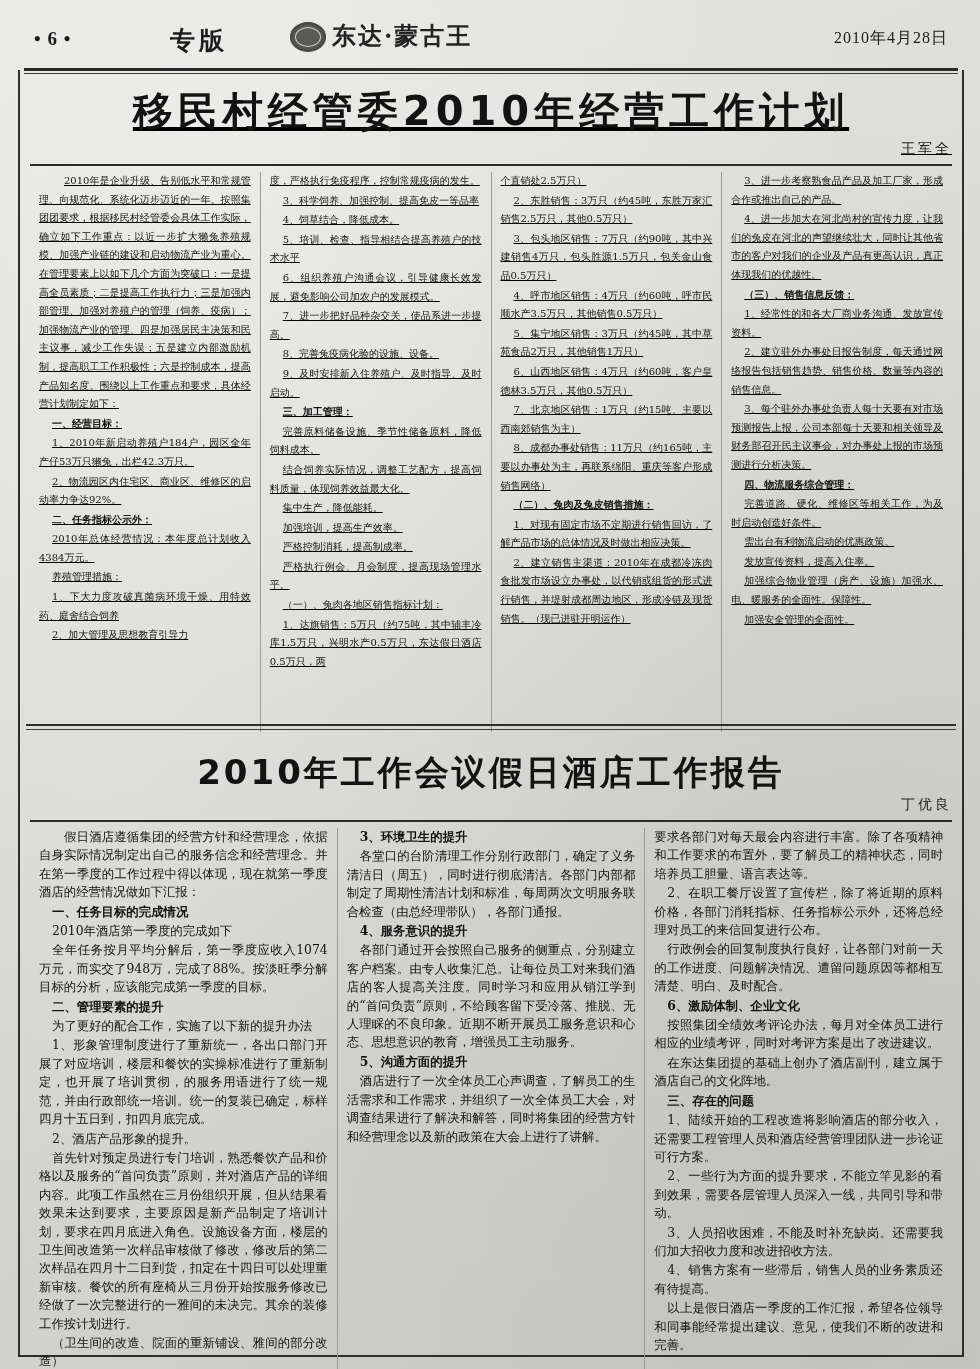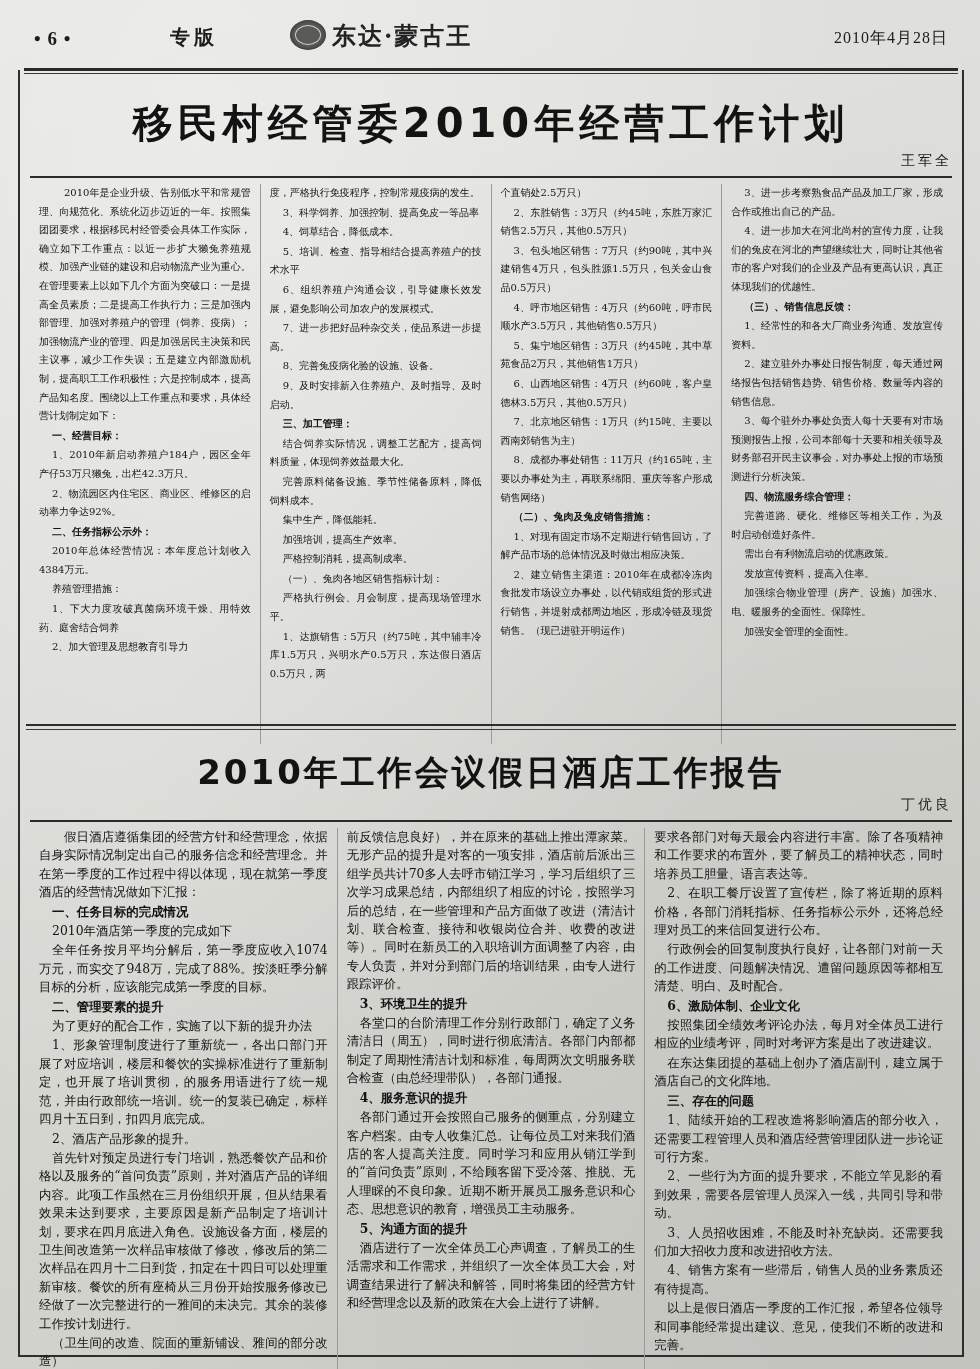--- a/index.html
+++ b/index.html
@@ -42,32 +42,32 @@
     top: 6px;
     font-size: 19px;
     font-weight: bold;
     color: #1b1b1b;
     letter-spacing: 1px;
   }
   .section-label {
     position: absolute;
     left: 142px;
     top: 2px;
-    font-size: 20px;
+    font-size: 25px;
     font-weight: bold;
     letter-spacing: 4px;
     color: #1d1d1d;
     font-family: Liberation Serif, serif;
   }
   .logo-wrap {
     position: absolute;
     left: 262px;
     top: -2px;
     display: flex;
-    align-items: flex-start;
+    align-items: flex-end;
     gap: 6px;
   }
   .logo-seal {
     width: 36px;
     height: 30px;
     border-radius: 50%;
     background: #5a5a58;
     position: relative;
     box-shadow: inset 0 0 4px rgba(0,0,0,.6);
   }
@@ -109,21 +109,21 @@
     height: 1px;
     background: #3a3a3a;
   }
 
   
   .article {
     position: absolute;
     left: 30px;
     right: 28px;
   }
-  .art1 { top: 92px; }
+  .art1 { top: 80px; text-decoration: underline; }
   .art2 { top: 742px; }
 
   .headline {
     text-align: center;
     font-family: "DejaVu Sans", "Liberation Sans", sans-serif;
     font-weight: bold;
     color: #131313;
     letter-spacing: 3px;
   }
   .headline-1 {
@@ -258,27 +258,27 @@
       <div class="col">
         <p>度，严格执行免疫程序，控制常规疫病的发生。</p>
         <p class="indent1">3、科学饲养、加强控制、提高免皮一等品率</p>
         <p class="indent1">4、饲草结合，降低成本。</p>
         <p class="indent1">5、培训、检查、指导相结合提高养殖户的技术水平</p>
         <p class="indent1">6、组织养殖户沟通会议，引导健康长效发展，避免影响公司加农户的发展模式。</p>
         <p class="indent1">7、进一步把好品种杂交关，使品系进一步提高。</p>
         <p class="indent1">8、完善兔疫病化验的设施、设备。</p>
         <p class="indent1">9、及时安排新入住养殖户、及时指导、及时启动。</p>
         <p class="indent1 bold">三、加工管理：</p>
+        <p class="indent1">完善原料储备设施、季节性储备原料，降低饲料成本。</p>
         <p class="indent1">结合饲养实际情况，调整工艺配方，提高饲料质量，体现饲养效益最大化。</p>
-        <p class="indent1">完善原料储备设施、季节性储备原料，降低饲料成本。</p>
         <p class="indent1">集中生产，降低能耗。</p>
         <p class="indent1">加强培训，提高生产效率。</p>
         <p class="indent1">严格控制消耗，提高制成率。</p>
+        <p class="indent1">严格执行例会、月会制度，提高现场管理水平。</p>
         <p class="indent1">（一）、兔肉各地区销售指标计划：</p>
-        <p class="indent1">严格执行例会、月会制度，提高现场管理水平。</p>
         <p class="indent1">1、达旗销售：5万只（约75吨，其中辅丰冷库1.5万只，兴明水产0.5万只，东达假日酒店0.5万只，两</p>
       </div>
       <div class="col">
         <p>个直销处2.5万只）</p>
         <p class="indent1">2、东胜销售：3万只（约45吨，东胜万家汇销售2.5万只，其他0.5万只）</p>
         <p class="indent1">3、包头地区销售：7万只（约90吨，其中兴建销售4万只，包头胜源1.5万只，包关金山食品0.5万只）</p>
         <p class="indent1">4、呼市地区销售：4万只（约60吨，呼市民顺水产3.5万只，其他销售0.5万只）</p>
         <p class="indent1">5、集宁地区销售：3万只（约45吨，其中草苑食品2万只，其他销售1万只）</p>
         <p class="indent1">6、山西地区销售：4万只（约60吨，客户皇德林3.5万只，其他0.5万只）</p>
         <p class="indent1">7、北京地区销售：1万只（约15吨、主要以西南郊销售为主）</p>
@@ -319,21 +319,20 @@
         <p class="indent1">全年任务按月平均分解后，第一季度应收入1074万元，而实交了948万，完成了88%。按淡旺季分解目标的分析，应该能完成第一季度的目标。</p>
         <p class="indent1 bold">二、管理要素的提升</p>
         <p class="indent1">为了更好的配合工作，实施了以下新的提升办法</p>
         <p class="indent1">1、形象管理制度进行了重新统一，各出口部门开展了对应培训，楼层和餐饮的实操标准进行了重新制定，也开展了培训贯彻，的服务用语进行了统一规范，并由行政部统一培训。统一的复装已确定，标样四月十五日到，扣四月底完成。</p>
         <p class="indent1">2、酒店产品形象的提升。</p>
         <p class="indent1">首先针对预定员进行专门培训，熟悉餐饮产品和价格以及服务的“首问负责”原则，并对酒店产品的详细内容。此项工作虽然在三月份组织开展，但从结果看效果未达到要求，主要原因是新产品制定了培训计划，要求在四月底进入角色。设施设备方面，楼层的卫生间改造第一次样品审核做了修改，修改后的第二次样品在四月十二日到货，扣定在十四日可以处理重新审核。餐饮的所有座椅从三月份开始按服务修改已经做了一次完整进行的一雅间的未决完。其余的装修工作按计划进行。</p>
         <p class="indent1">（卫生间的改造、院面的重新铺设、雅间的部分改造）</p>
 
       </div>
       <div class="col">
-        <p>前反馈信息良好），并在原来的基础上推出潭家菜。无形产品的提升是对客的一项安排，酒店前后派出三组学员共计70多人去呼市销江学习，学习后组织了三次学习成果总结，内部组织了相应的讨论，按照学习后的总结，在一些管理和产品方面做了改进（清洁计划、联合检查、接待和收银岗位合并、收费的改进等）。同时在新员工的入职培训方面调整了内容，由专人负责，并对分到部门后的培训结果，由专人进行跟踪评价。</p>
         <p class="indent1 bold">3、环境卫生的提升</p>
         <p class="indent1">各堂口的台阶清理工作分别行政部门，确定了义务清洁日（周五），同时进行彻底清洁。各部门内部都制定了周期性清洁计划和标准，每周两次文明服务联合检查（由总经理带队），各部门通报。</p>
         <p class="indent1 bold">4、服务意识的提升</p>
         <p class="indent1">各部门通过开会按照自己服务的侧重点，分别建立客户档案。由专人收集汇总。让每位员工对来我们酒店的客人提高关注度。同时学习和应用从销江学到的“首问负责”原则，不给顾客留下受冷落、推脱、无人理睬的不良印象。近期不断开展员工服务意识和心态、思想意识的教育，增强员工主动服务。</p>
         <p class="indent1 bold">5、沟通方面的提升</p>
         <p class="indent1">酒店进行了一次全体员工心声调查，了解员工的生活需求和工作需求，并组织了一次全体员工大会，对调查结果进行了解决和解答，同时将集团的经营方针和经营理念以及新的政策在大会上进行了讲解。</p>
       </div>
       <div class="col">
         <p>要求各部门对每天最会内容进行丰富。除了各项精神和工作要求的布置外，要了解员工的精神状态，同时培养员工胆量、语言表达等。</p>
         <p class="indent1">2、在职工餐厅设置了宣传栏，除了将近期的原料价格，各部门消耗指标、任务指标公示外，还将总经理对员工的来信回复进行公布。</p>

